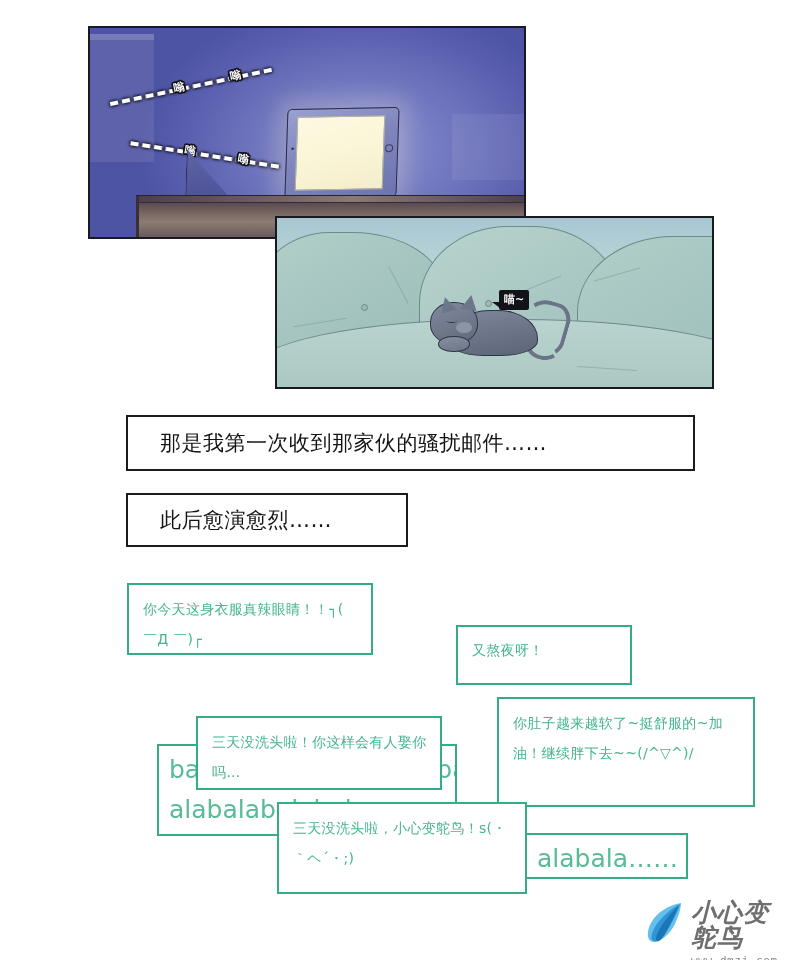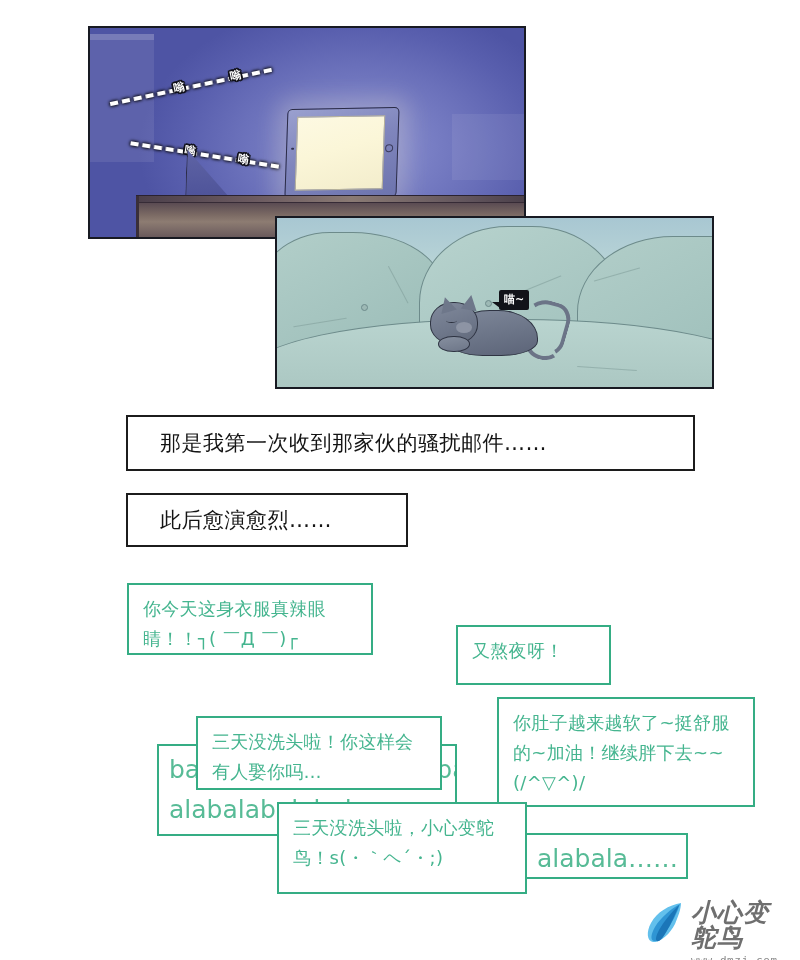--- a/index.html
+++ b/index.html
@@ -151,28 +151,28 @@
     font-family:"DejaVu Sans","Liberation Sans",sans-serif;
   }
   .narr span{padding-left:32px;}
   .narr-1{left:126px;top:415px;width:569px;height:56px;}
   .narr-2{left:126px;top:493px;width:282px;height:54px;}
 
   
   .bub{
     position:absolute;background:#ffffff;border:2.2px solid #35ad84;
     box-sizing:border-box;color:#45b58f;
-    font-size:18px;line-height:30px;letter-spacing:.3px;
+    font-size:14px;line-height:30px;letter-spacing:.3px;
     font-family:"DejaVu Sans","Liberation Sans",sans-serif;
     padding:9px 12px 9px 14px;overflow:hidden;
   }
   .bub-bala{font-size:25px;line-height:40px;color:#57bb96;letter-spacing:0;padding:4px 8px 4px 10px;}
   .b1{left:127px;top:583px;width:246px;height:72px;z-index:6;}
   .b2{left:196px;top:716px;width:246px;height:74px;z-index:7;}
-  .b3{left:456px;top:625px;width:155px;height:60px;z-index:6;}
+  .b3{left:456px;top:625px;width:176px;height:60px;z-index:6;font-family:Liberation Mono, monospace;}
   .b4{left:497px;top:697px;width:258px;height:110px;z-index:7;}
   .b5{left:157px;top:744px;width:300px;height:92px;z-index:4;}
   .b6{left:277px;top:802px;width:250px;height:92px;z-index:8;}
   .b7{left:516px;top:833px;width:172px;height:46px;z-index:5;text-align:right;}
 
   
   .wm{position:absolute;left:645px;top:896px;width:148px;height:56px;}
   .wm-feather{position:absolute;left:0;top:4px;width:42px;height:44px;}
   .wm-txt{position:absolute;left:46px;top:4px;}
   .wm-cn{

